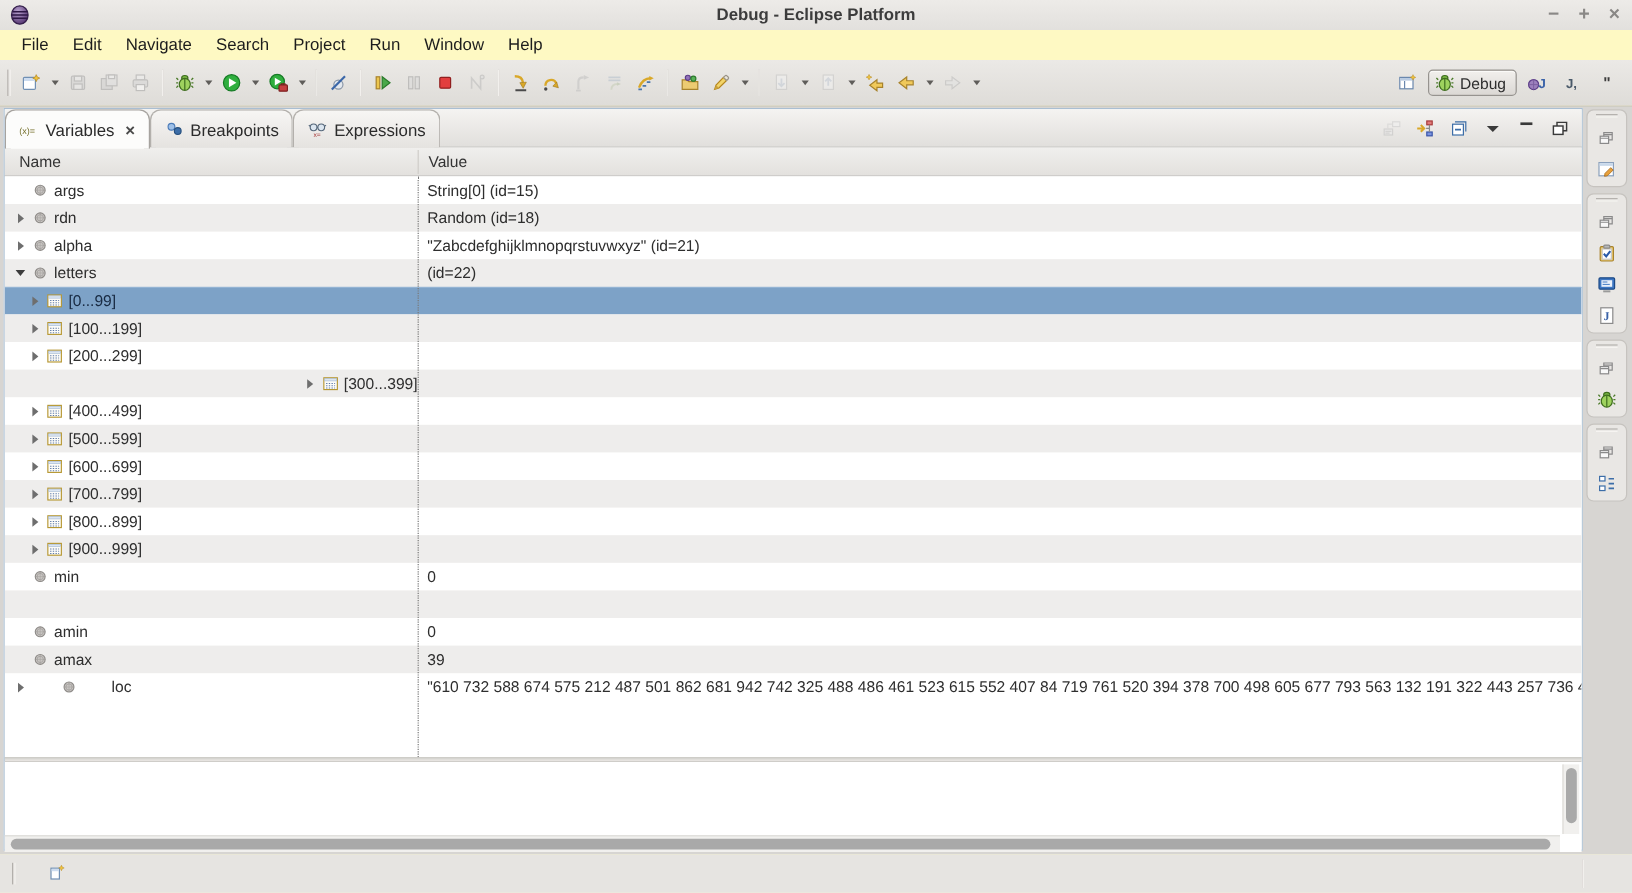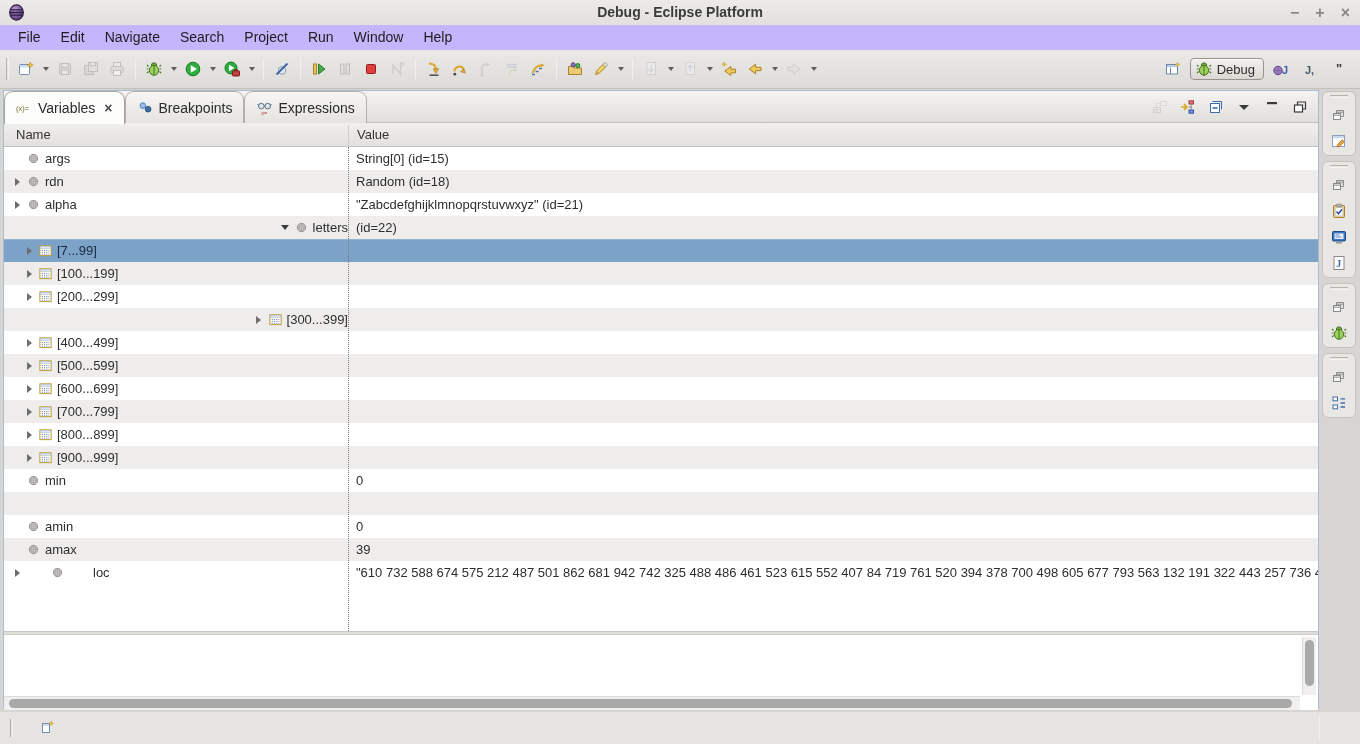--- a/index.html
+++ b/index.html
@@ -1,17 +1,17 @@
 <!DOCTYPE html>
 <html style="--sel: #7da2c7; --stripe: #eeedec;"><head>
 <meta charset="utf-8">
 <style>
   * { margin:0; padding:0; box-sizing:border-box; }
   html,body { width:1360px; height:744px; overflow:hidden; font-family:"Liberation Sans", sans-serif; }
-  .window { position:absolute; inset:0; width:1360px; height:744px; background:#c4b5fd; }
+  .window { position:absolute; inset:0; width:1360px; height:744px; background:#fef9c3; }
 
   
   .titlebar { position:absolute; left:0; top:0; width:100%; height:25px; background:linear-gradient(#edebe8,#e2e0dd); }
   .titlebar .logo { position:absolute; left:8px; top:4px; width:17px; height:17px; }
   .titlebar .logo svg { width:17px; height:17px; display:block; }
   .title-text { position:absolute; left:0; right:0; top:0; height:25px; line-height:25px; text-align:center; font-size:14px; font-weight:bold; color:#3c3c3c; }
   .winctls { position:absolute; right:10px; top:0; height:25px; display:flex; align-items:center; gap:16px; }
   .winctl { font-size:16px; color:#8a8886; line-height:25px; cursor:default; font-weight:bold; }
 
   
@@ -541,21 +541,21 @@
                   <circle cx="8" cy="8" r="4.4" fill="#c9c6c3" stroke="#8f8c89"></circle>
                   <circle cx="8" cy="8" r="2.8" fill="none" stroke="#a6a3a0" stroke-width="0.8"></circle>
                   <path d="M8 3.6v8.8M3.6 8h8.8" stroke="#8f8c89" stroke-width="0.6" opacity="0.55"></path>
                 </svg>
               </span>
               <span class="nm">alpha</span>
             </div>
             <div class="cell val">"Zabcdefghijklmnopqrstuvwxyz" (id=21)</div>
           </div>
           <div class="trow stripe">
-            <div class="cell name" style="padding-left: 6px; justify-content: flex-end;">
+            <div class="cell name" style="padding-left: 6px;">
               <span class="twisty">
                 <span class="tri-d"></span>
               </span>
               <span class="icon">
                 <svg viewBox="0 0 16 16">
                   <circle cx="8" cy="8" r="4.4" fill="#c9c6c3" stroke="#8f8c89"></circle>
                   <circle cx="8" cy="8" r="2.8" fill="none" stroke="#a6a3a0" stroke-width="0.8"></circle>
                   <path d="M8 3.6v8.8M3.6 8h8.8" stroke="#8f8c89" stroke-width="0.6" opacity="0.55"></path>
                 </svg>
               </span>
@@ -568,21 +568,21 @@
               <span class="twisty">
                 <span class="tri-r"></span>
               </span>
               <span class="icon">
                 <svg viewBox="0 0 16 16">
                   <rect x="2" y="3" width="12" height="10.5" fill="#fdfcf8" stroke="#b5952e"></rect>
                   <rect x="2.8" y="3.8" width="10.4" height="2" fill="#dce6f2" stroke="#9db4d0" stroke-width="0.5"></rect>
                   <path d="M4 8h8M4 10h8M4 12h8" stroke="#5b79a8" stroke-width="0.9" stroke-dasharray="1.2,1.2"></path>
                 </svg>
               </span>
-              <span class="nm">[7...99]</span>
+              <span class="nm">[0...99]</span>
             </div>
             <div class="cell val"></div>
           </div>
           <div class="trow stripe">
             <div class="cell name" style="padding-left: 18px;">
               <span class="twisty">
                 <span class="tri-r"></span>
               </span>
               <span class="icon">
                 <svg viewBox="0 0 16 16">

